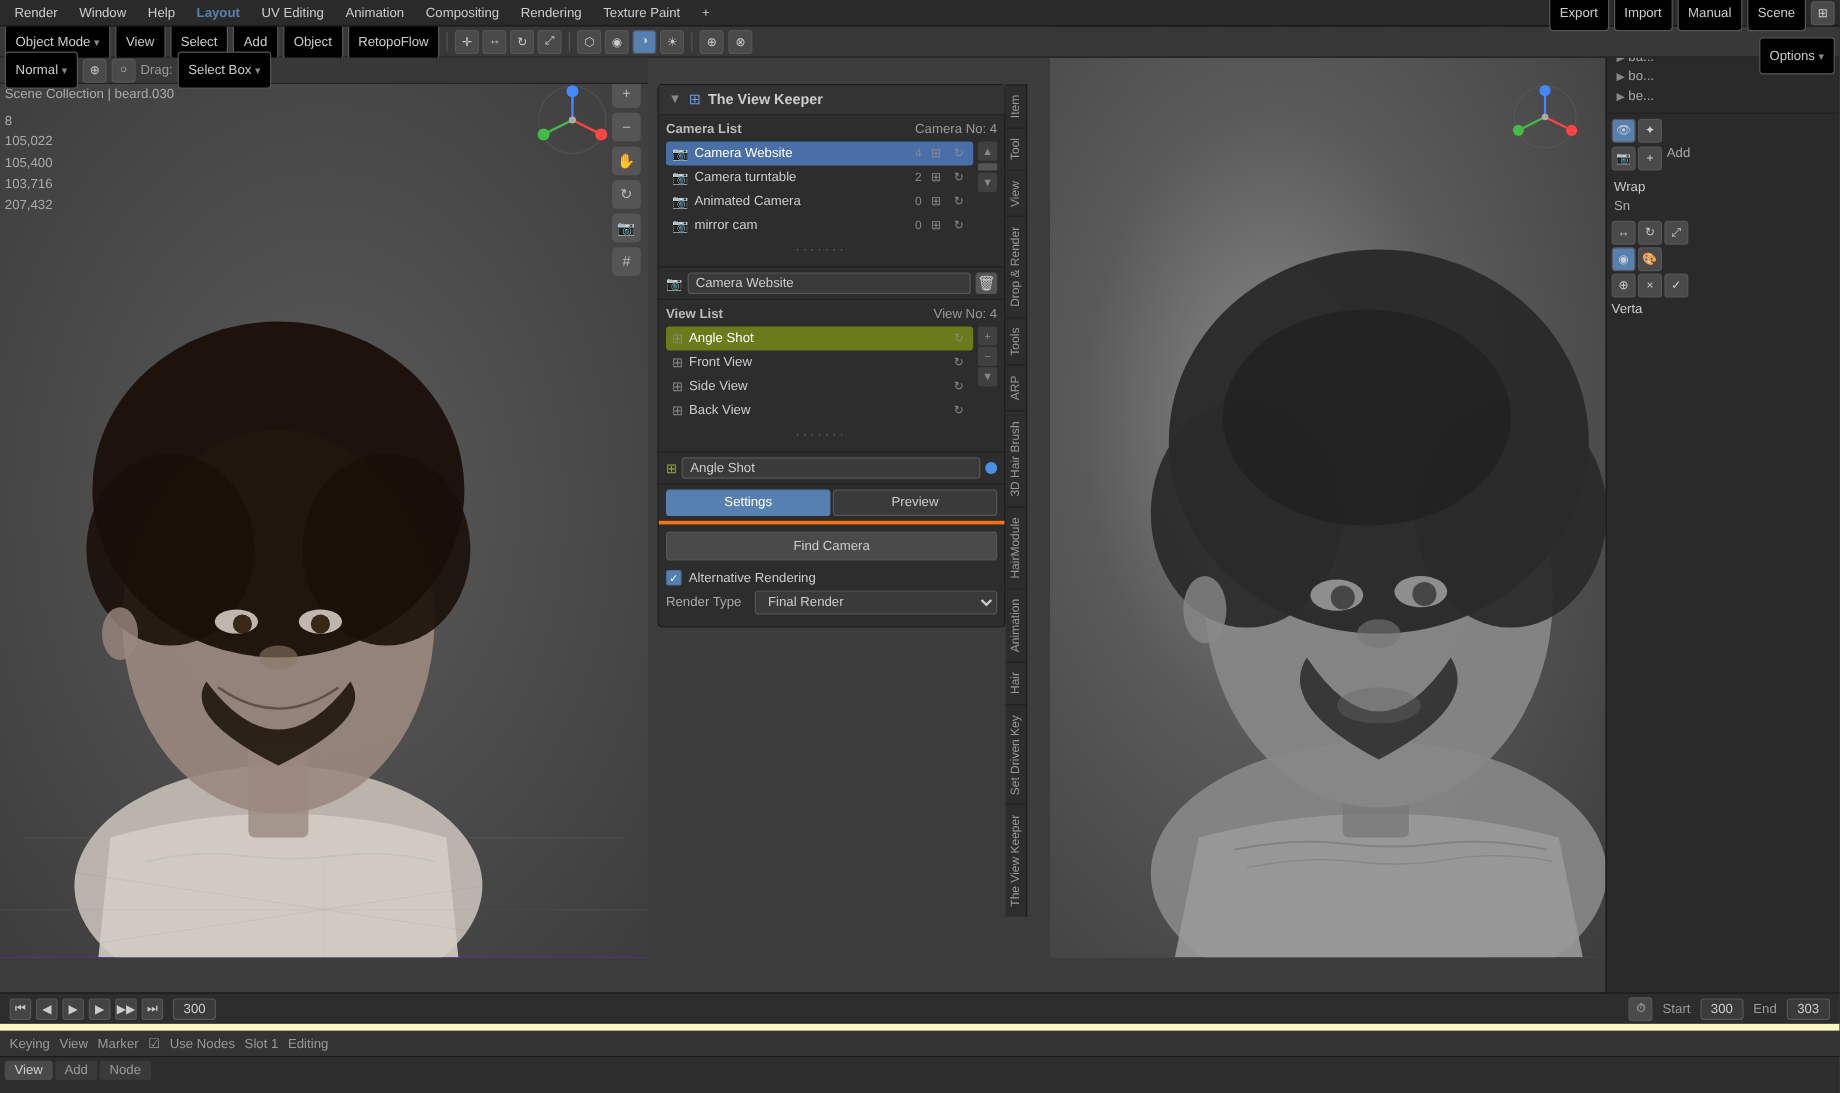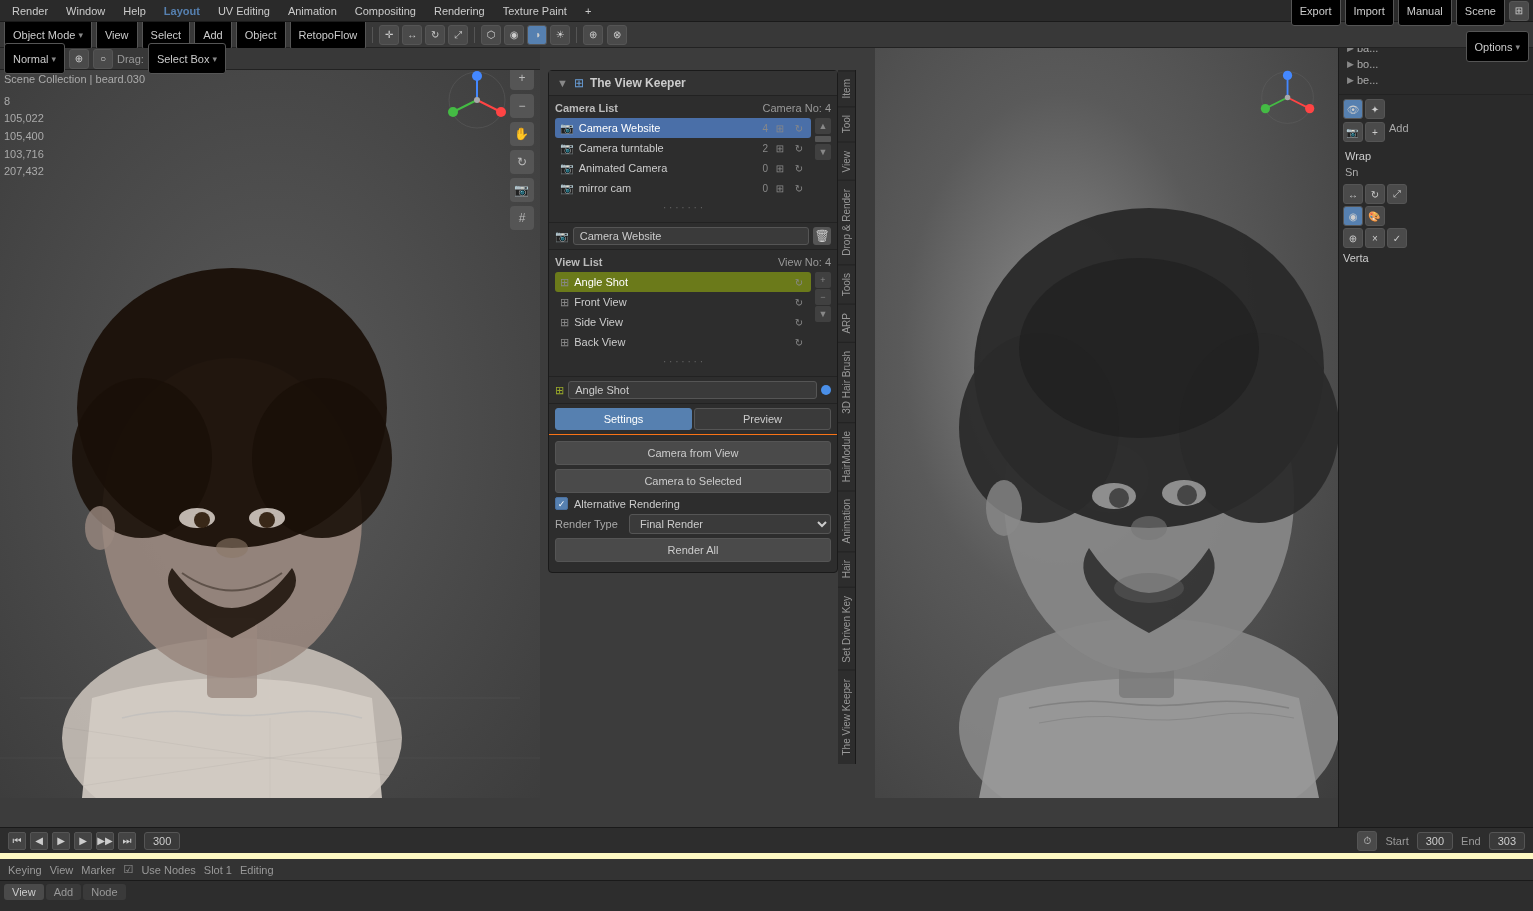--- a/index.html
+++ b/index.html
@@ -323,21 +323,21 @@
       background: #4a8fe8;
       border-radius: 50%;
       margin-left: auto;
     }
 
     
     .tab-row {
       display: flex;
       padding: 4px 6px;
       gap: 2px;
-      border-bottom: 1px solid #f97316;
+      border-bottom: 3px solid #f97316;
     }
     .tab-btn {
       flex: 1;
       padding: 4px 8px;
       border: 1px solid #555;
       border-radius: 3px;
       background: #3a3a3a;
       color: #ccc;
       font-size: 11px;
       cursor: pointer;
@@ -873,37 +873,33 @@
     <input type="text" class="view-name-input" value="Angle Shot" style="">
     <div class="blue-dot"></div>
   </div>
 
   <div class="tab-row">
     <button class="tab-btn active">Settings</button>
     <button class="tab-btn">Preview</button>
   </div>
 
   <div class="settings-content">
+    <button class="settings-btn">Find Camera</button>
     <div class="two-col-row">
-      <div style="display:flex;flex-direction:column;gap:2px;flex:1;">
-        <button class="settings-btn" style="margin-bottom:2px;">Camera from View</button>
-        <button class="settings-btn">Camera to Selected</button>
-      </div>
     </div>
     <div class="alt-render-row">
       <div class="checkbox">✓</div>
       <span class="alt-render-label">Alternative Rendering</span>
     </div>
     <div class="render-type-row">
       <span class="render-type-label">Render Type</span>
       <select class="render-type-select">
         <option>Final Render</option>
       </select>
     </div>
-    <button class="settings-btn">Render All</button>
   </div>
 </div>
 
 <div class="side-panels">
   <div class="side-panel-tab">Item</div>
   <div class="side-panel-tab">Tool</div>
   <div class="side-panel-tab">View</div>
   <div class="side-panel-tab">Drop &amp; Render</div>
   <div class="side-panel-tab">Tools</div>
   <div class="side-panel-tab">ARP</div>

